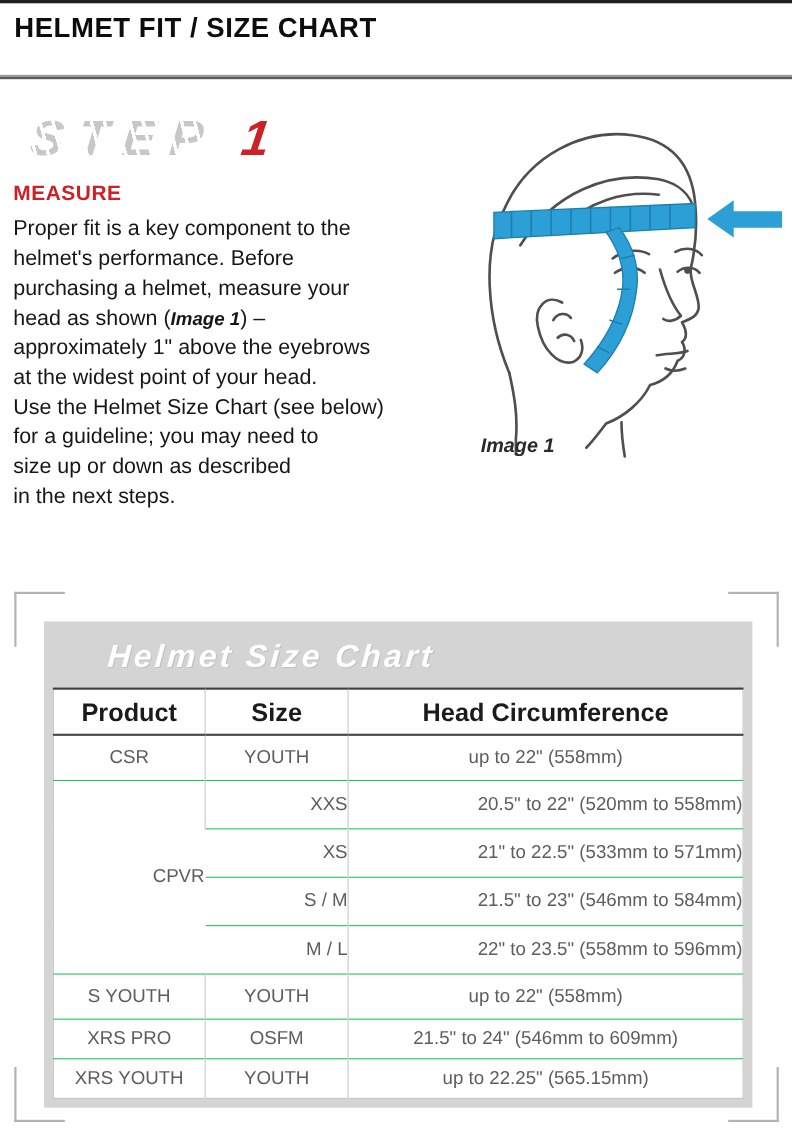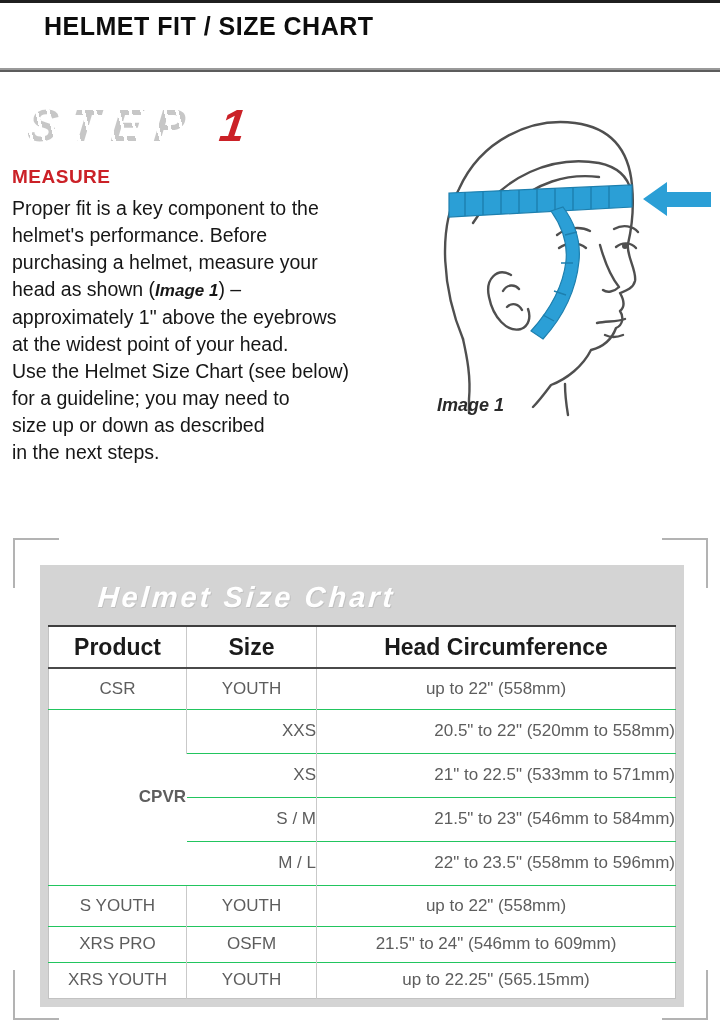--- a/index.html
+++ b/index.html
@@ -17,21 +17,20 @@
   .top-bar {
     position: absolute; left: 0; top: 0;
     width: 720px; height: 3px;
     background: #1f1f1f;
   }
 
   .page-title {
     position: absolute; left: 13px; top: 12px;
     font-size: 25px; font-weight: bold; color: #0d0d0d;
     letter-spacing: 0.5px;
-    margin-left: 31px;
   }
 
   .title-divider {
     position: absolute; left: 0; top: 68px;
     width: 720px; height: 4px;
     background: linear-gradient(180deg, #9a9a9a 0 2px, #5c5c5c 2px 4px);
   }
 
   .step-row {
     position: absolute; left: 28px; top: 100px;
@@ -140,21 +139,21 @@
     background: #ffffff;
   }
   .size-table td {
     font-size: 17px; color: #5d5d5d;
     text-align: center;
     border-top: 1px solid #22c55e;
     background: #ffffff;
   }
   .size-table th + th,
   .size-table td + td { border-left: 1px solid #c9c9c9; }
-  .size-table td[rowspan] { border-left: none; font-weight: bold; }
+  .size-table td[rowspan] { border-left: none; }
   .r-mid td   { height: 41px; }
   .r-tall td  { height: 44px; text-align: right; }
   .r-short td { height: 36px; }
 </style>
 </head>
 <body>
 
 <div id="page">
 
   <div class="top-bar"></div>

